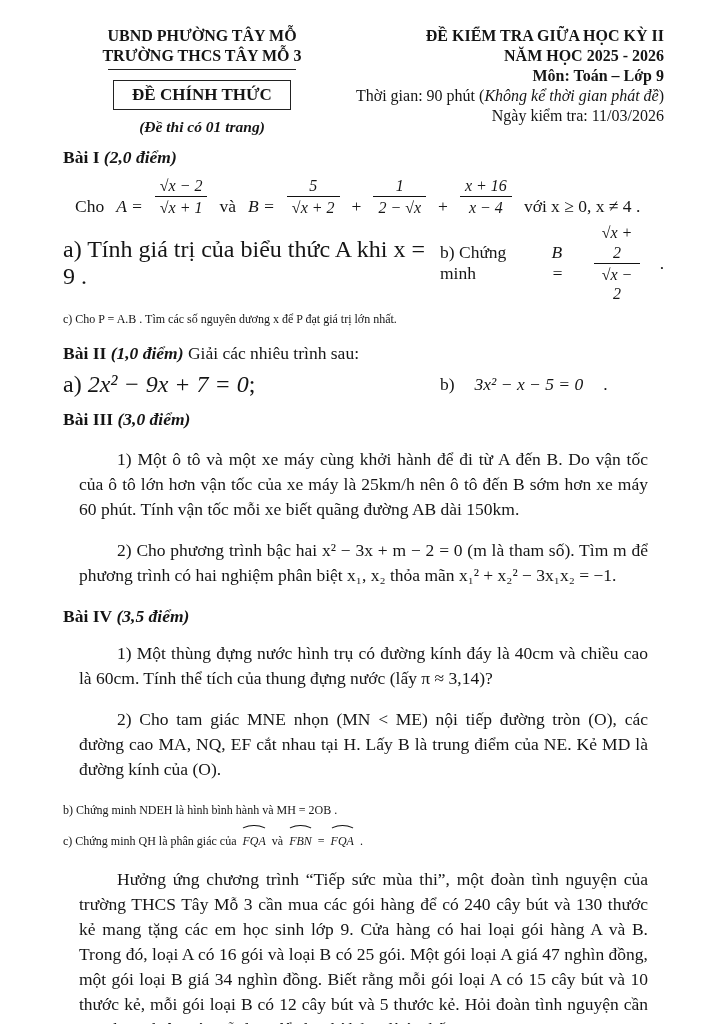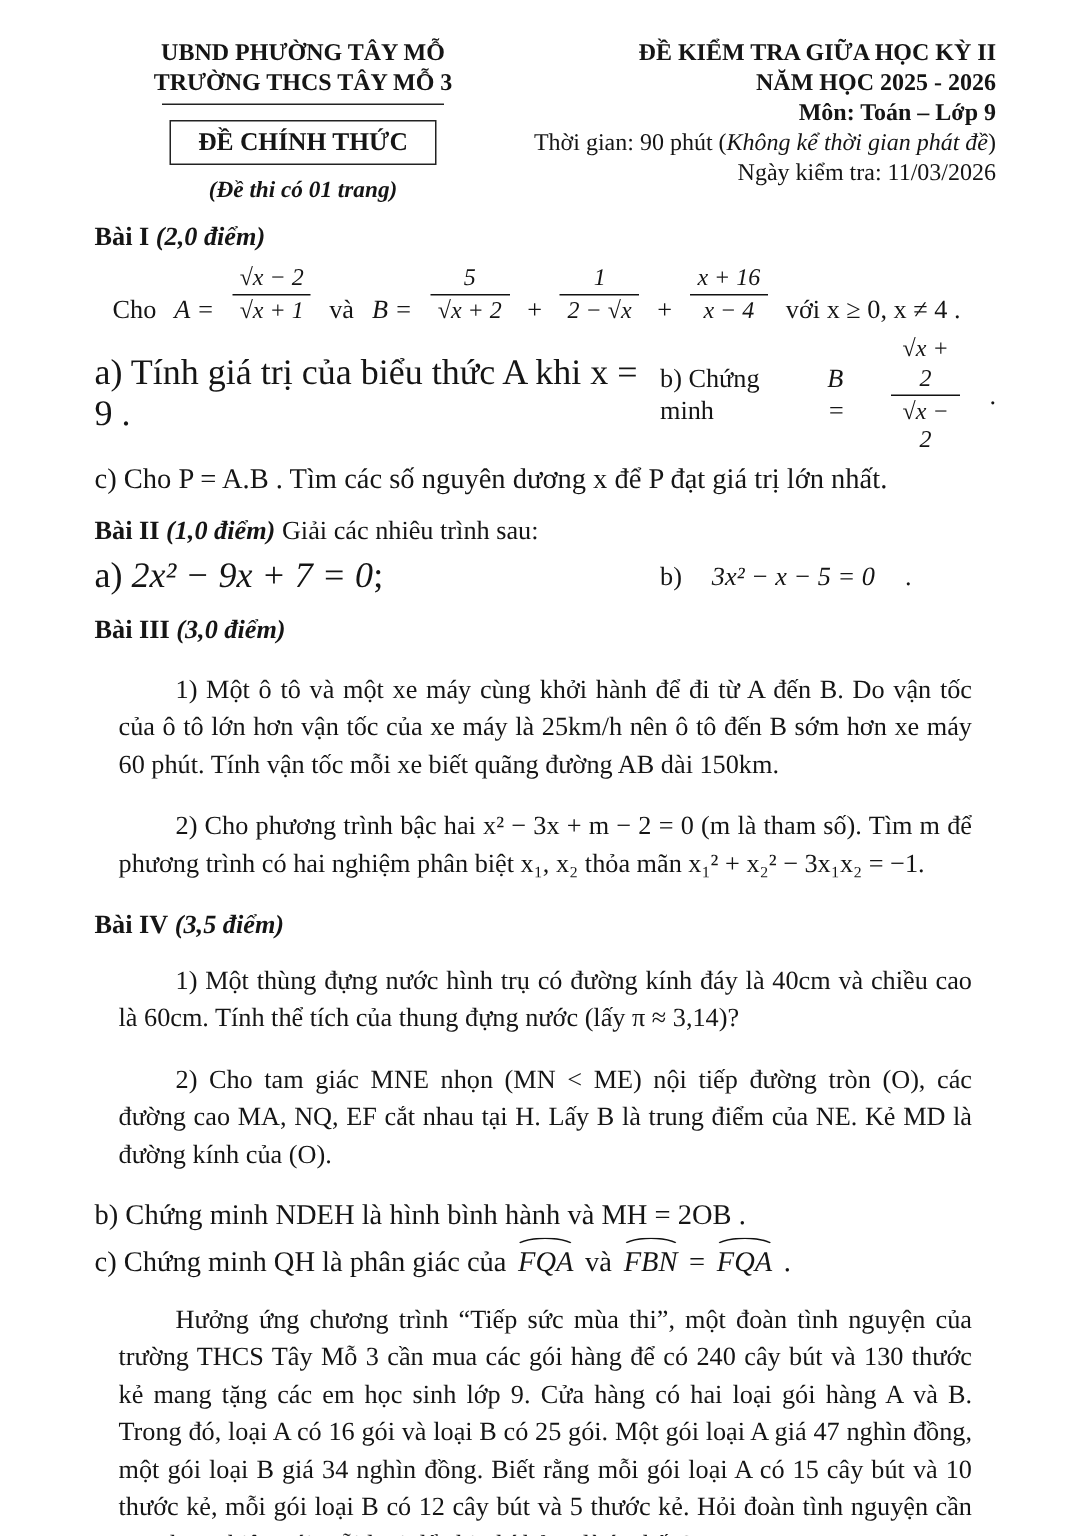--- a/index.html
+++ b/index.html
@@ -64,21 +64,21 @@
   .prob-label { font-weight: bold; }
   .pts { font-style: italic; font-weight: bold; }
   .t { font-size: 17.5px; }
   .para {
     font-size: 17.5px;
     line-height: 25px;
     text-align: justify;
     text-indent: 38px;
     margin: 16px;
   }
-  .plain-line { font-size: 19px; line-height: 25px; margin: 4px 0 0 0; }
+  .plain-line { font-size: 12px; line-height: 25px; margin: 4px 0 0 0; }
   .math { font-style: italic; }
   
   .math-row {
     display: flex;
     align-items: flex-end;
     gap: 12px;
     margin: 7px 0 4px 12px;
     font-size: 17.5px;
   }
   .frac {

